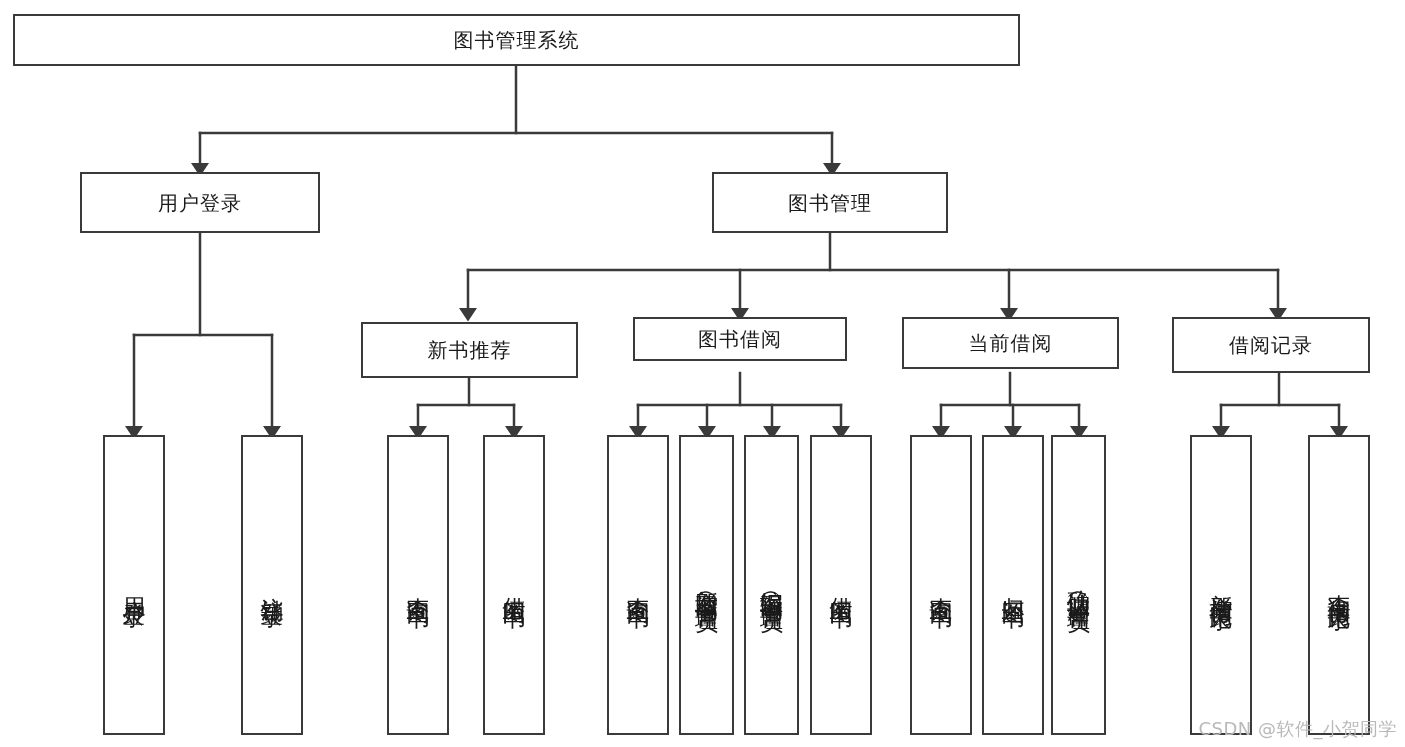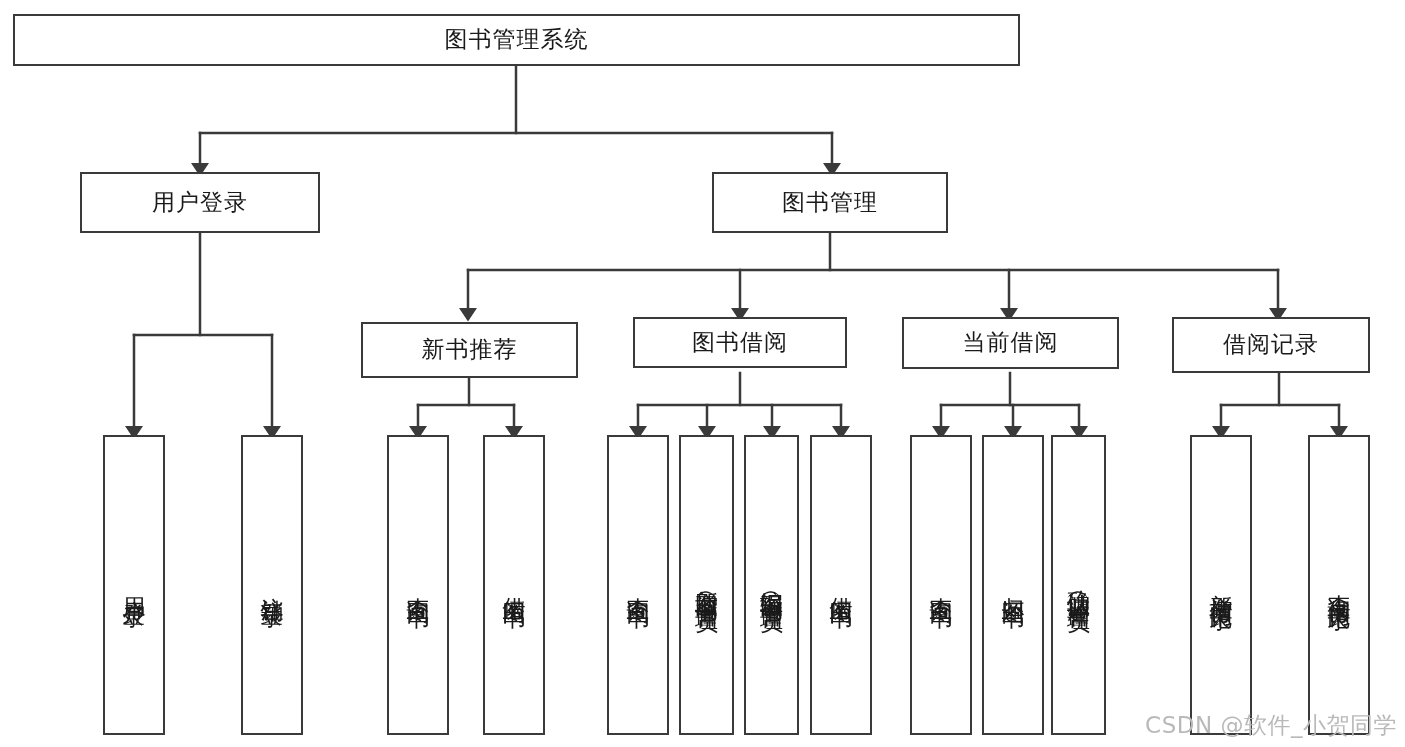--- a/index.html
+++ b/index.html
@@ -30,42 +30,42 @@
     box-sizing: border-box;
     background: #ffffff;
     border: 2.5px solid #3a3a3a;
     display: flex;
     align-items: center;
     justify-content: center;
     color: #1a1a1a;
     text-align: center;
   }
   .node.horiz {
-    font-size: 23px;
+    font-size: 20px;
     letter-spacing: 1px;
     line-height: 1.2;
   }
   .node.vert {
     writing-mode: vertical-rl;
     text-orientation: upright;
     font-size: 23px;
     letter-spacing: 3px;
     line-height: 1.25;
     padding: 4px 0;
   }
   .node.vert .txt {
     writing-mode: vertical-rl;
     text-orientation: upright;
     display: block;
   }
   #watermark {
     position: absolute;
     right: 8px;
     bottom: 6px;
-    font-size: 23px;
+    font-size: 18px;
     color: #b9b9b9;
     letter-spacing: 0.5px;
     white-space: nowrap;
   }
 </style>
 </head>
 <body>
 
 <div id="canvas">
 
@@ -127,21 +127,21 @@
   <div class="node horiz" style="left:80px; top:172px; width:240px; height:61px;">
     <span class="txt">用户登录</span>
   </div>
   <div class="node horiz" style="left:712px; top:172px; width:236px; height:61px;font-family:Liberation Serif, serif;">
     <span class="txt">图书管理</span>
   </div>
 
   <div class="node horiz" style="left:361px; top:306px; width:217px; height:56px;margin-top:16px;">
     <span class="txt">新书推荐</span>
   </div>
-  <div class="node horiz" style="left:633px; top:317px; width:214px; height:51px;">
+  <div class="node horiz" style="left:633px; top:317px; width:214px; height:44px;">
     <span class="txt">图书借阅</span>
   </div>
   <div class="node horiz" style="left:902px; top:317px; width:217px; height:52px;">
     <span class="txt">当前借阅</span>
   </div>
   <div class="node horiz" style="left:1172px; top:317px; width:198px; height:56px;">
     <span class="txt">借阅记录</span>
   </div>
 
   <div class="node vert" style="left:103px; top:435px; width:62px; height:300px;">

